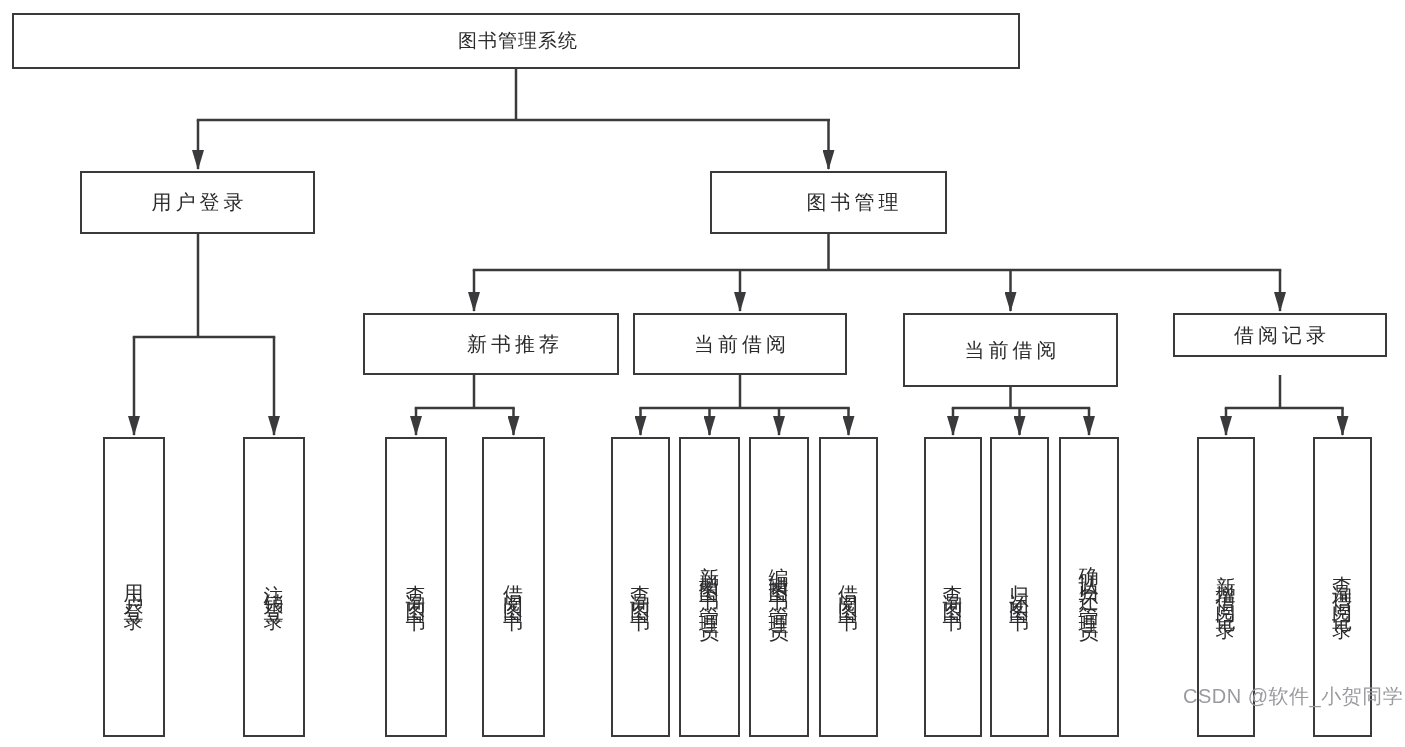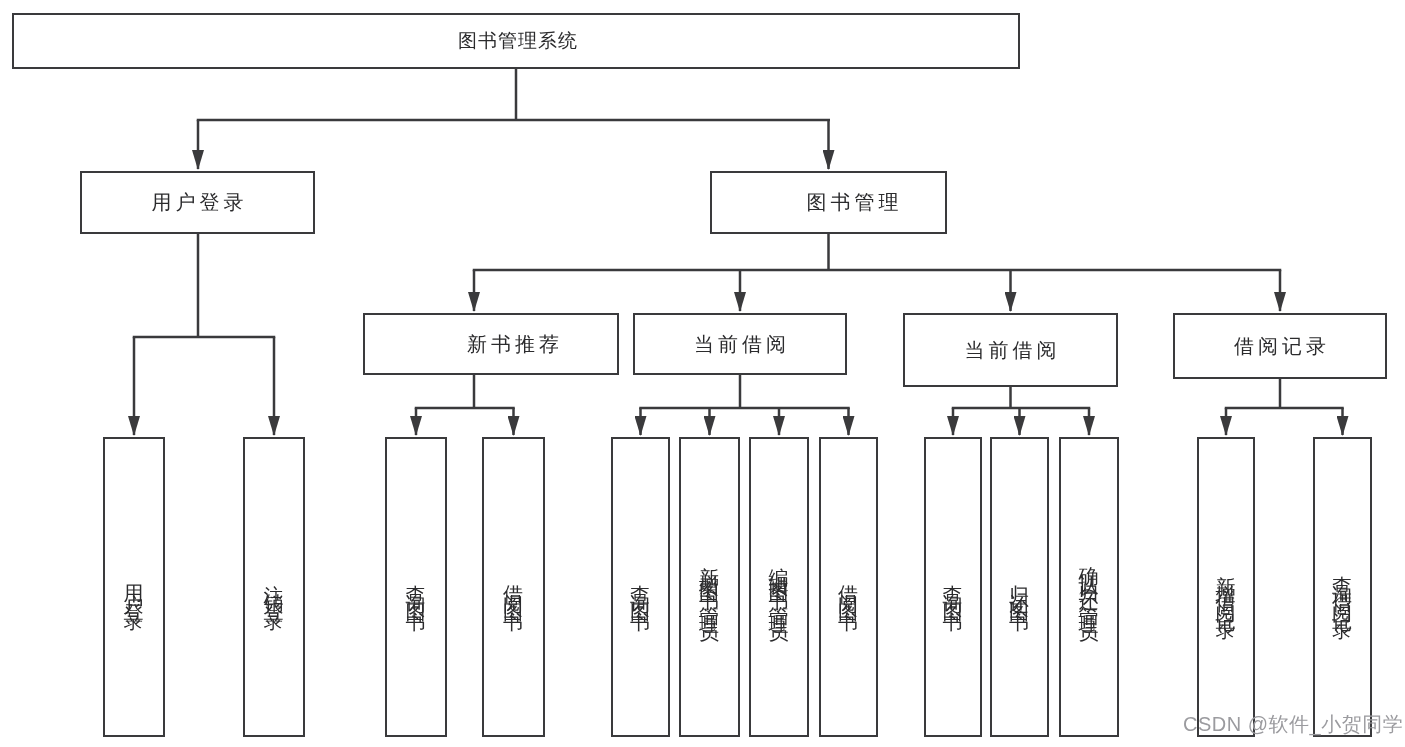--- a/index.html
+++ b/index.html
@@ -32,21 +32,21 @@
   .v-node span{
     writing-mode:vertical-rl;
     text-orientation:mixed;
     font-size:20px;
     letter-spacing:9px;
     line-height:1;
   }
   .v-node.long span{letter-spacing:8px;}
   #watermark{
     position:absolute;
-    left:1183px;top:711px;
+    left:1183px;top:683px;
     font-size:20px;
     color:#9b9b9f;
     letter-spacing:0.5px;
     white-space:nowrap;
     z-index:5;
   }
 </style>
 </head>
 <body>
 
@@ -127,21 +127,21 @@
 
   <div class="node h-node" style="left:363px;top:313px;width:256px;height:62px;padding-left:44px;">
     <span>新书推荐</span>
   </div>
   <div class="node h-node" style="left:633px;top:313px;width:214px;height:62px;">
     <span>当前借阅</span>
   </div>
   <div class="node h-node" style="left:903px;top:313px;width:215px;height:74px;">
     <span>当前借阅</span>
   </div>
-  <div class="node h-node" style="left:1173px;top:313px;width:214px;height:66px;">
+  <div class="node h-node" style="left:1173px;top:313px;width:214px;height:44px;">
     <span>借阅记录</span>
   </div>
 
   <div class="node v-node" style="left:103px;top:437px;width:62px;height:300px;">
     <span>用户登录</span>
   </div>
   <div class="node v-node" style="left:243px;top:437px;width:62px;height:300px;">
     <span>注销登录</span>
   </div>
 

